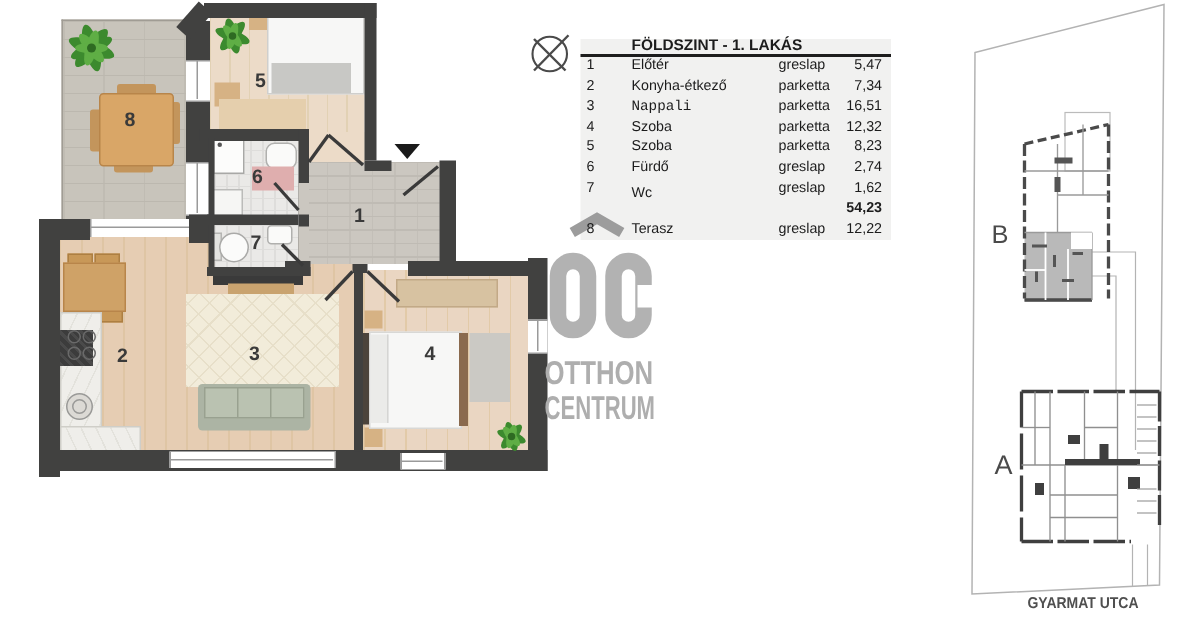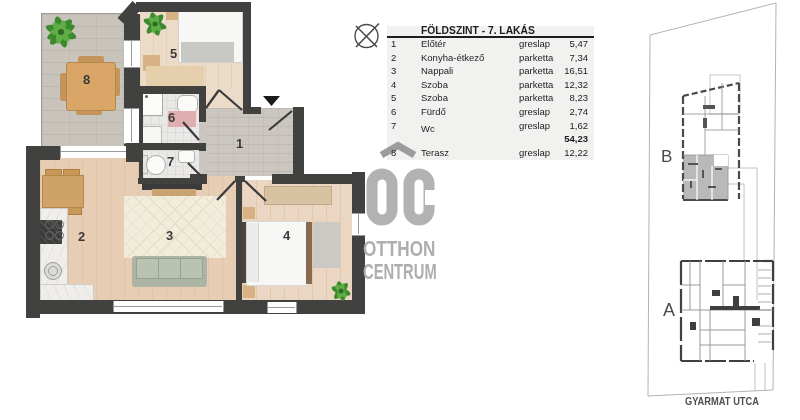--- a/index.html
+++ b/index.html
@@ -206,33 +206,33 @@
   <div class="num" style="left:283px;top:228px;">4</div>
 </div>
 
 <svg class="abs" style="left:351px;top:21px;" width="34" height="32" viewBox="0 0 34 32">
   <circle cx="15.5" cy="15" r="11.5" fill="none" stroke="#4a4a4a" stroke-width="1.4"></circle>
   <line x1="5" y1="26" x2="28" y2="2.5" stroke="#4a4a4a" stroke-width="1.6"></line>
   <line x1="5" y1="5" x2="26" y2="26" stroke="#4a4a4a" stroke-width="1.6"></line>
 </svg>
 
 <div class="abs" style="left:387px;top:26px;width:207px;height:134px;background:#f1f1f0;font-size:9.5px;color:#1c1c1c;">
-  <div class="abs" style="left:34px;top:-1px;font-weight:bold;font-size:10.3px;z-index:2;">FÖLDSZINT - 7. LAKÁS</div>
+  <div class="abs" style="left:34px;top:-1px;font-weight:bold;font-size:10.3px;z-index:2;">FÖLDSZINT - 1. LAKÁS</div>
   <div class="abs" style="left:0;top:10px;width:207px;height:1.6px;background:#1d1d1d;z-index:2;"></div>
   <div class="abs" style="left:0;top:12px;width:207px;height:122px;z-index:2;">
 <div style="position:absolute;left:4px;top:0.0px;">1</div>
       <div style="position:absolute;left:34px;top:0.0px;">Előtér</div>
       <div style="position:absolute;left:132px;top:0.0px;">greslap</div>
       <div style="position:absolute;right:6px;top:0.0px;">5,47</div>
 <div style="position:absolute;left:4px;top:13.6px;">2</div>
       <div style="position:absolute;left:34px;top:13.6px;">Konyha-étkező</div>
       <div style="position:absolute;left:132px;top:13.6px;">parketta</div>
       <div style="position:absolute;right:6px;top:13.6px;">7,34</div>
 <div style="position:absolute;left:4px;top:27.2px;">3</div>
-      <div style="position:absolute;left:34px;top:27.2px;">Nappali</div>
+      <div style="position:absolute;left:34px;top:27.2px;font-family:Liberation Mono, monospace;">Nappali</div>
       <div style="position:absolute;left:132px;top:27.2px;">parketta</div>
       <div style="position:absolute;right:6px;top:27.2px;">16,51</div>
 <div style="position:absolute;left:4px;top:40.8px;">4</div>
       <div style="position:absolute;left:34px;top:40.8px;">Szoba</div>
       <div style="position:absolute;left:132px;top:40.8px;">parketta</div>
       <div style="position:absolute;right:6px;top:40.8px;">12,32</div>
 <div style="position:absolute;left:4px;top:54.4px;">5</div>
       <div style="position:absolute;left:34px;top:54.4px;">Szoba</div>
       <div style="position:absolute;left:132px;top:54.4px;">parketta</div>
       <div style="position:absolute;right:6px;top:54.4px;text-align:right;">8,23</div>

